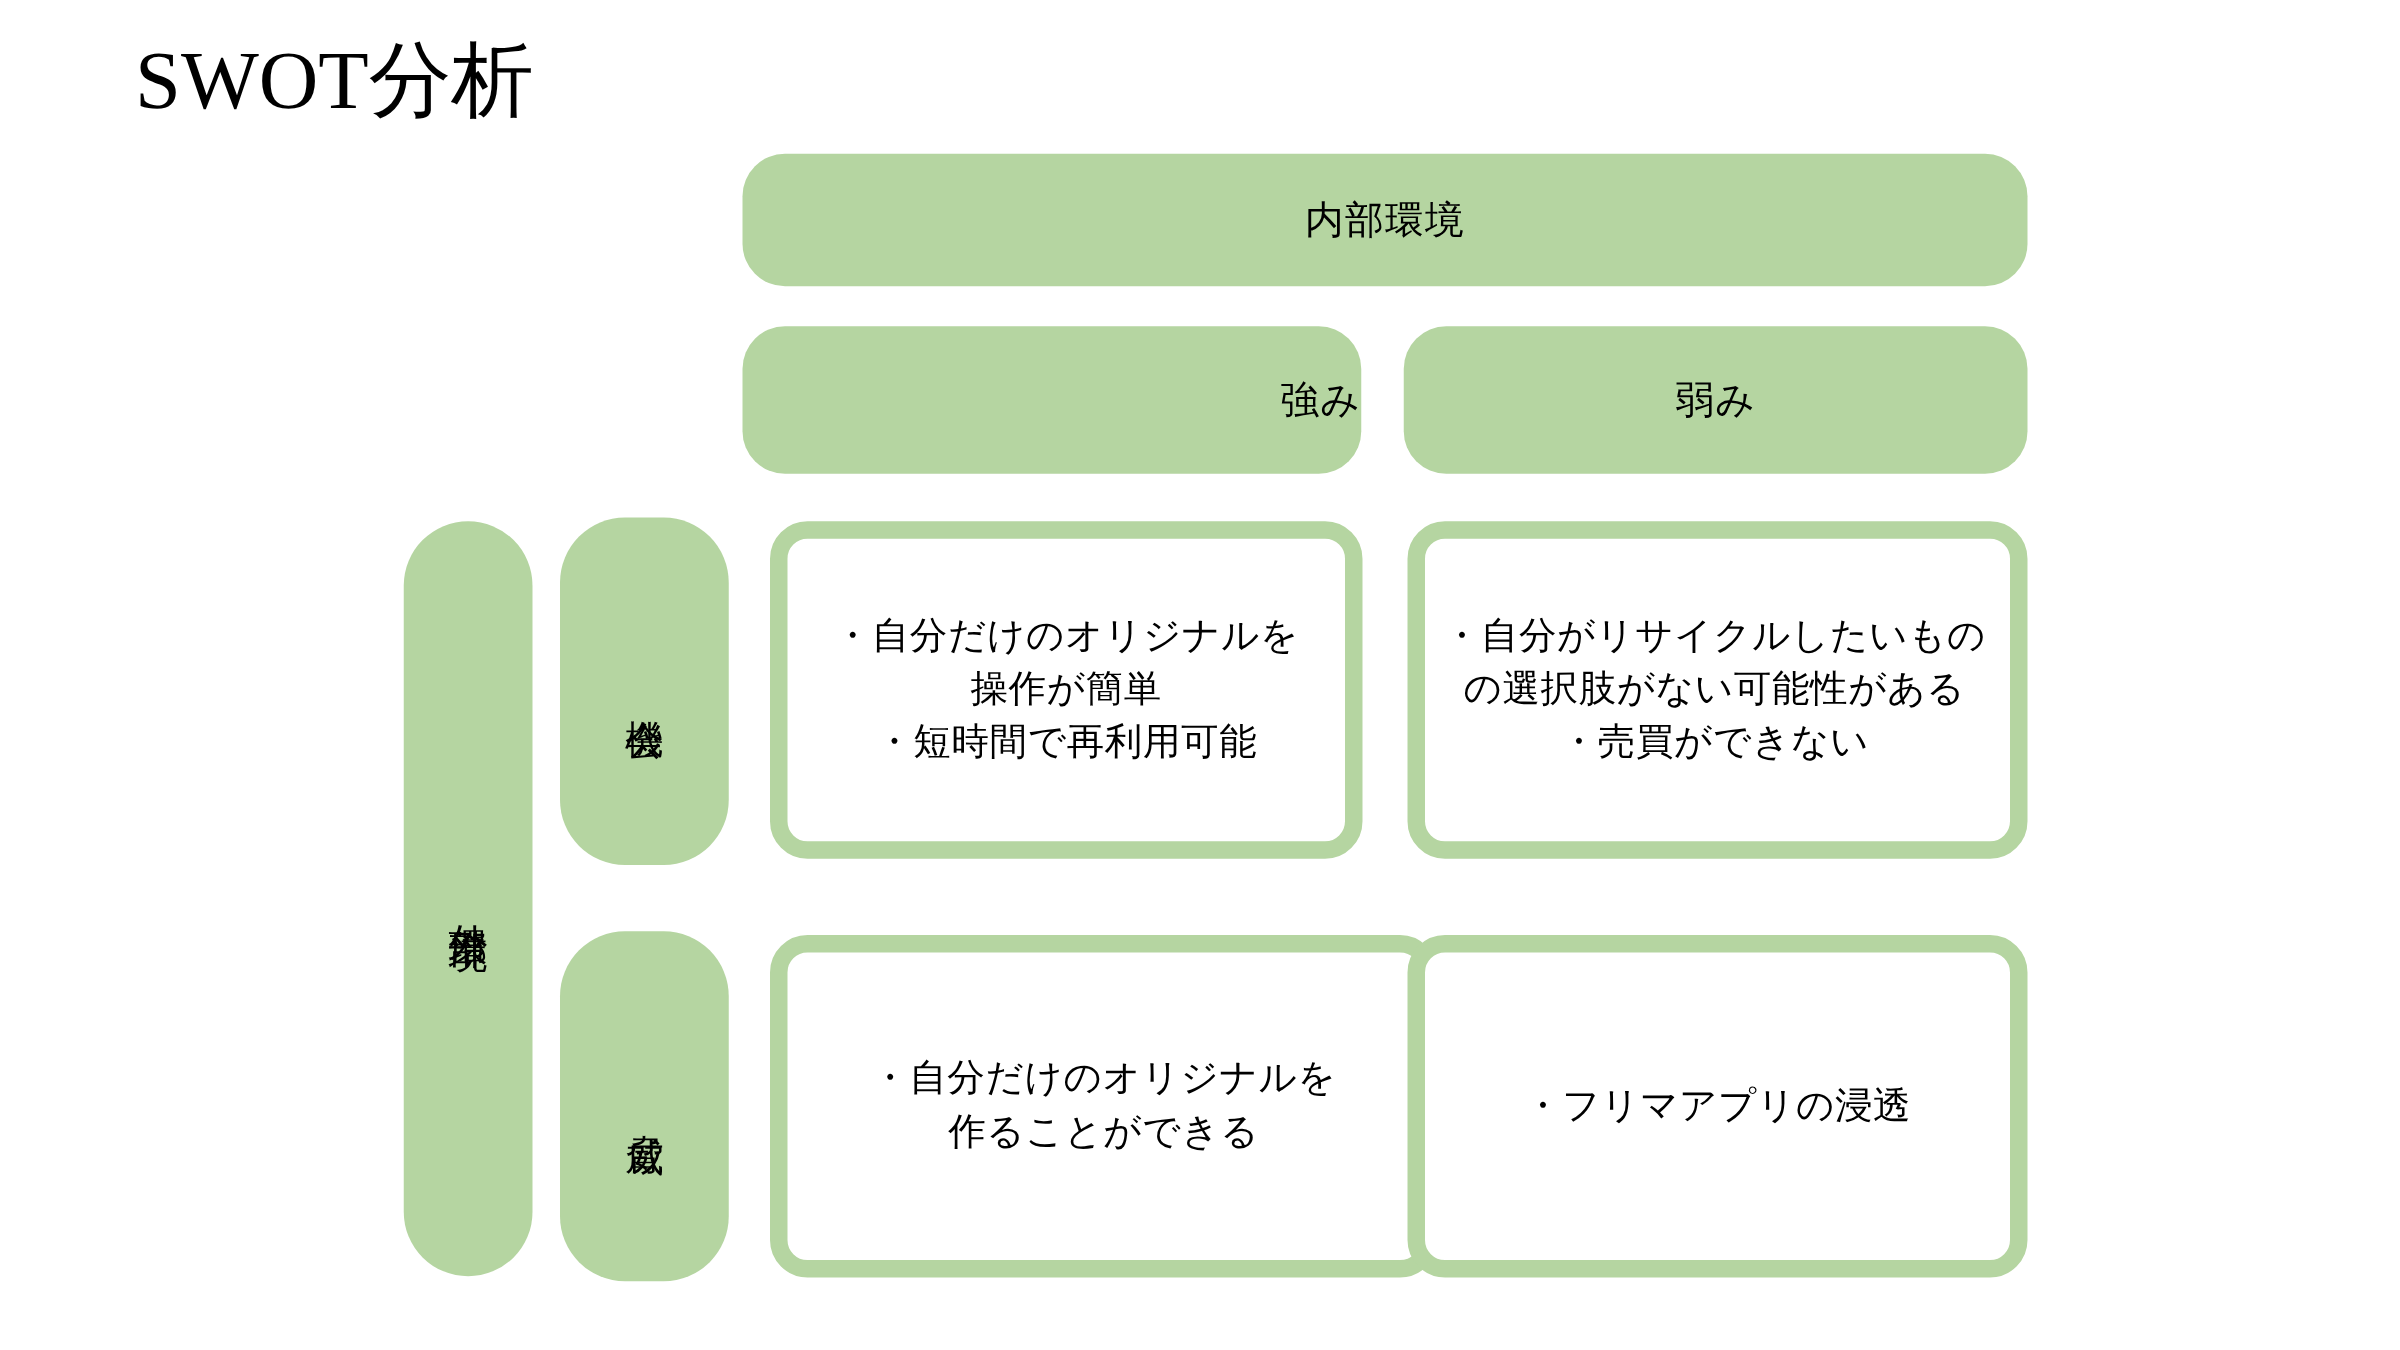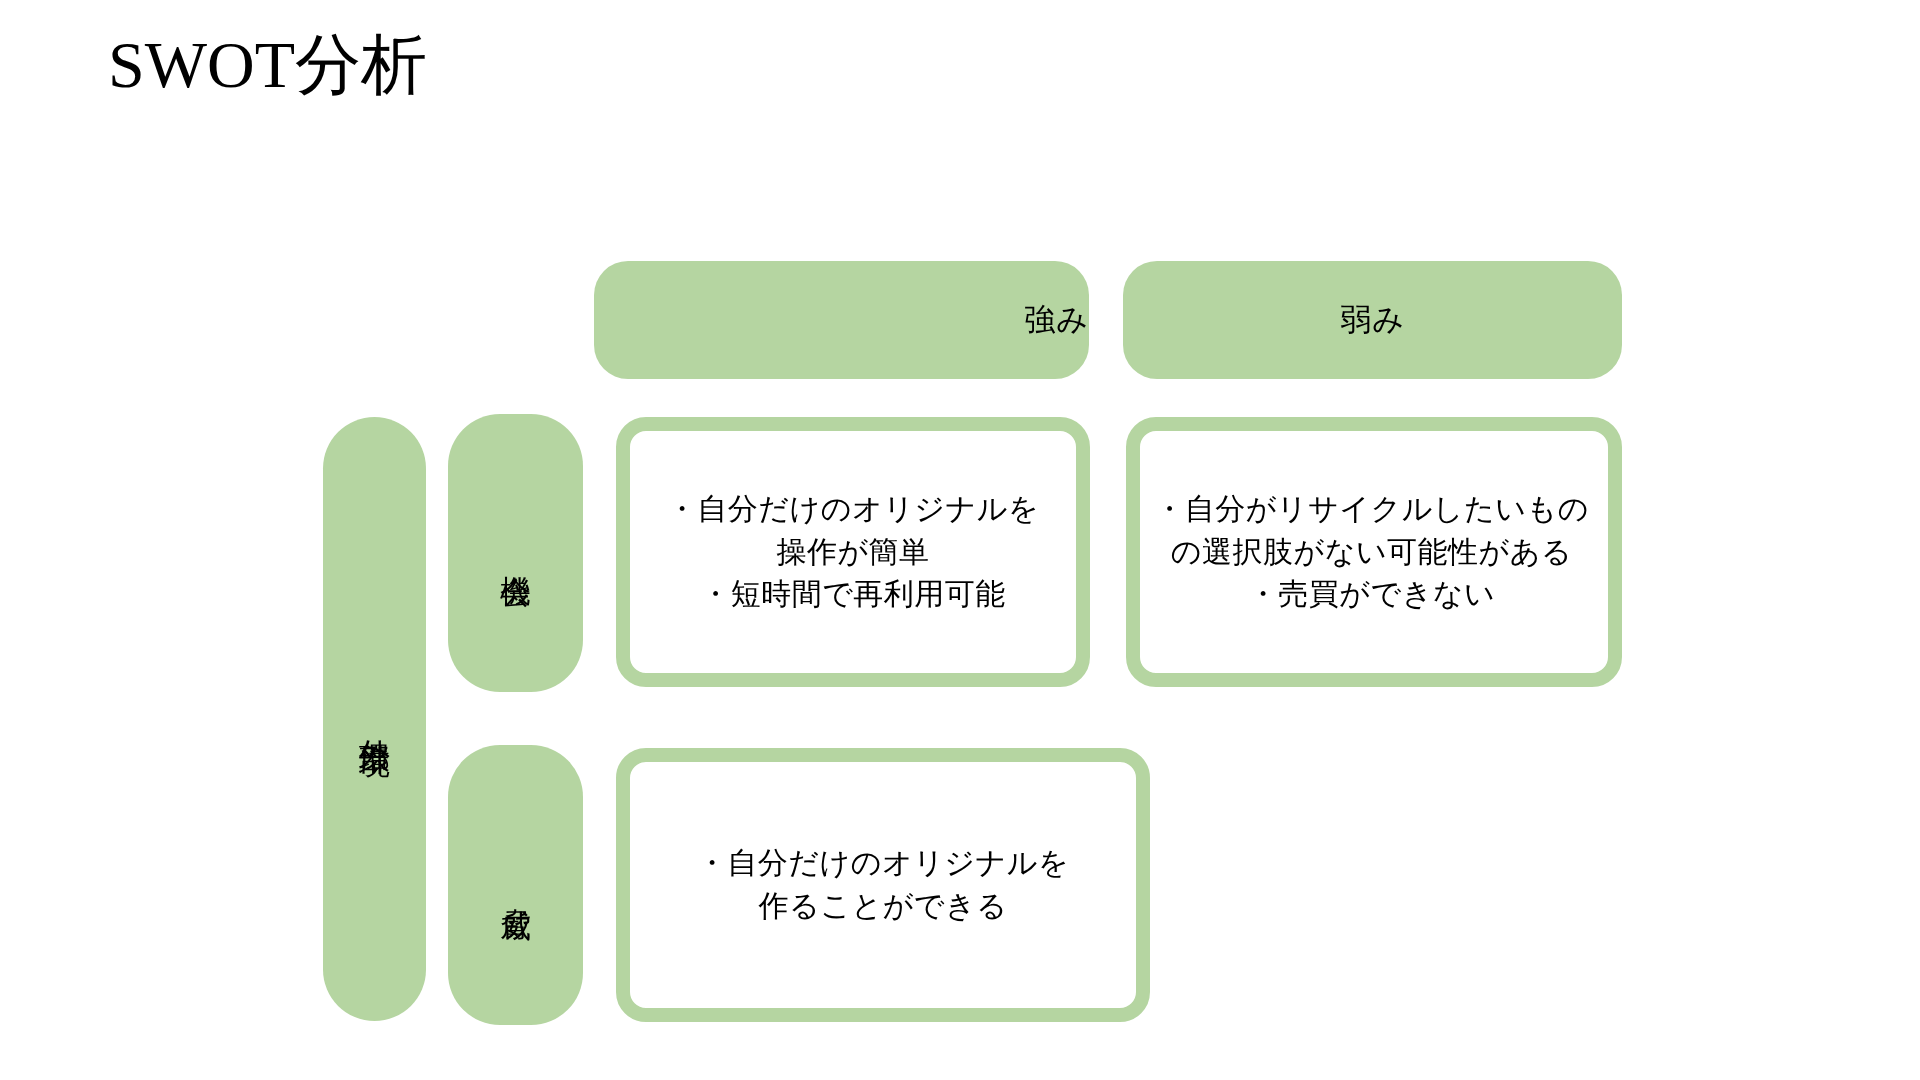--- a/index.html
+++ b/index.html
@@ -161,20 +161,23 @@
     height: 274px;
   }
 </style>
 </head>
 <body>
 
 <div id="slide">
 
   <div id="title">SWOT分析</div>
 
+  <div id="internal-bar" class="green-bar">
+    <span class="bar-label">内部環境</span>
+  </div>
 
   <div id="strength-bar" class="green-bar">
     <span class="bar-label">強み</span>
   </div>
 
   <div id="weakness-bar" class="green-bar">
     <span class="bar-label">弱み</span>
   </div>
 
   <div id="external-bar" class="green-bar">
@@ -199,14 +202,17 @@
     <span class="cell-text">・自分がリサイクルしたいもの
 の選択肢がない可能性がある
 ・売買ができない</span>
   </div>
 
   <div id="cell-st" class="cell">
     <span class="cell-text">・自分だけのオリジナルを
 作ることができる</span>
   </div>
 
+  <div id="cell-wt" class="cell">
+    <span class="cell-text">・フリマアプリの浸透</span>
+  </div>
 
 </div>
 
 </body></html>

